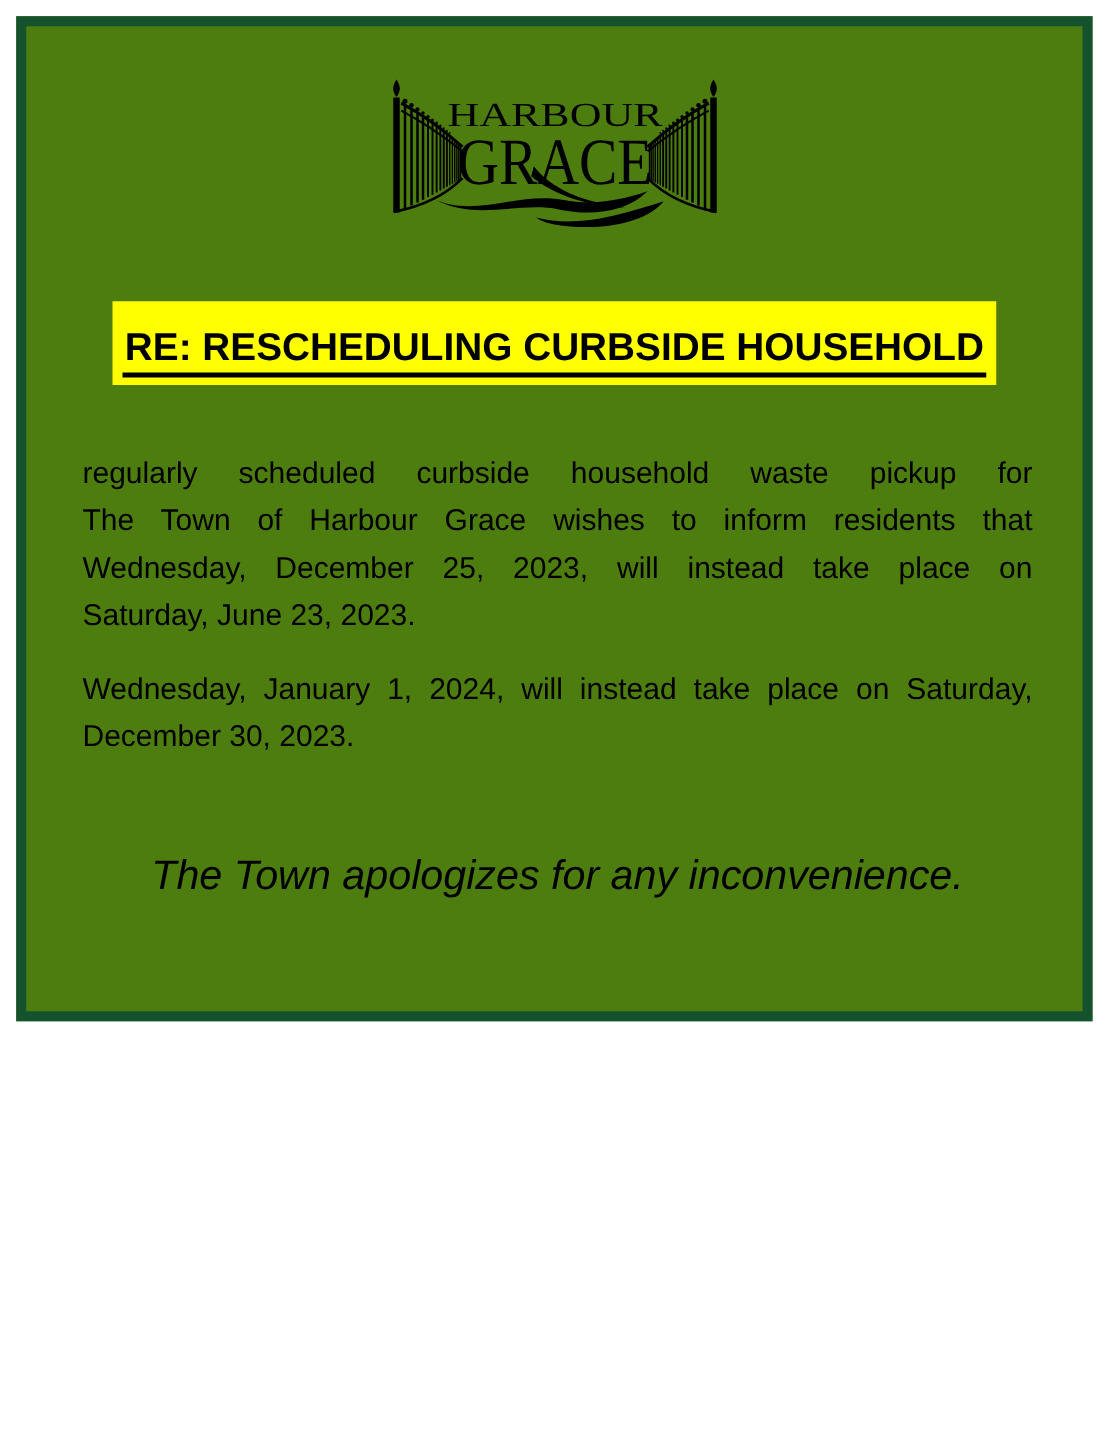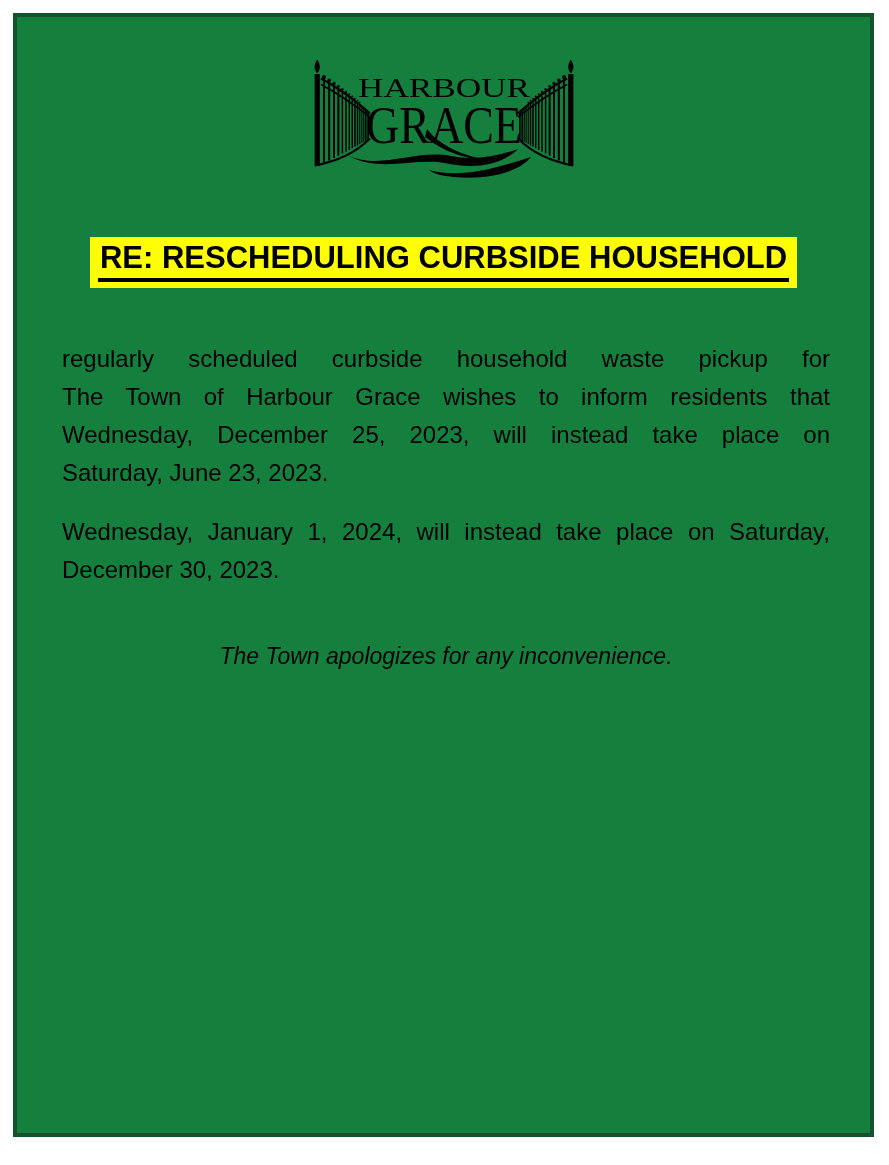--- a/index.html
+++ b/index.html
@@ -14,40 +14,40 @@
     width: 889px;
     height: 1165px;
     background: #ffffff;
     overflow: hidden;
   }
   .sheet {
     position: absolute;
     left: 13px;
     top: 13px;
     width: 861px;
-    height: 1124px;
+    height: 804px;
     box-sizing: border-box;
-    border: 4px solid #14532d;
-    background: #15803d;
+    border: 8px solid #14532d;
+    background: #4d7c0f;
   }
   .logo {
     width: 266px;
     margin: 40px auto 0;
   }
   .logo svg { display: block; }
 
   .heading {
     margin-top: 56px;
     text-align: center;
   }
   .heading-line { margin: 0 0 5px 0; line-height: 1; }
   .hl {
     display: inline-block;
     background: #ffff00;
-    padding: 4px 8px 6px 8px;
+    padding: 20px 8px 6px 8px;
   }
   .ul {
     display: inline-block;
     border-bottom: 4px solid #000000;
     padding: 1px 2px 5px 2px;
     font-weight: bold;
     font-size: 31px;
     letter-spacing: 0px;
     white-space: nowrap;
     color: #000000;
@@ -60,24 +60,24 @@
   .para { margin: 0 0 21px 0; }
   .b-line {
     line-height: 38px;
     text-align: justify;
     text-align-last: justify;
     white-space: normal;
   }
   .b-line.last { text-align-last: left; }
 
   .closing {
-    margin-top: 50px;
+    margin-top: 74px;
     text-align: center;
     font-style: italic;
-    font-size: 23px;
+    font-size: 33px;
     line-height: 34px;
   }
 </style>
 </head>
 <body>
 
 <div class="page">
   <div class="sheet">
 
     <div class="logo">

